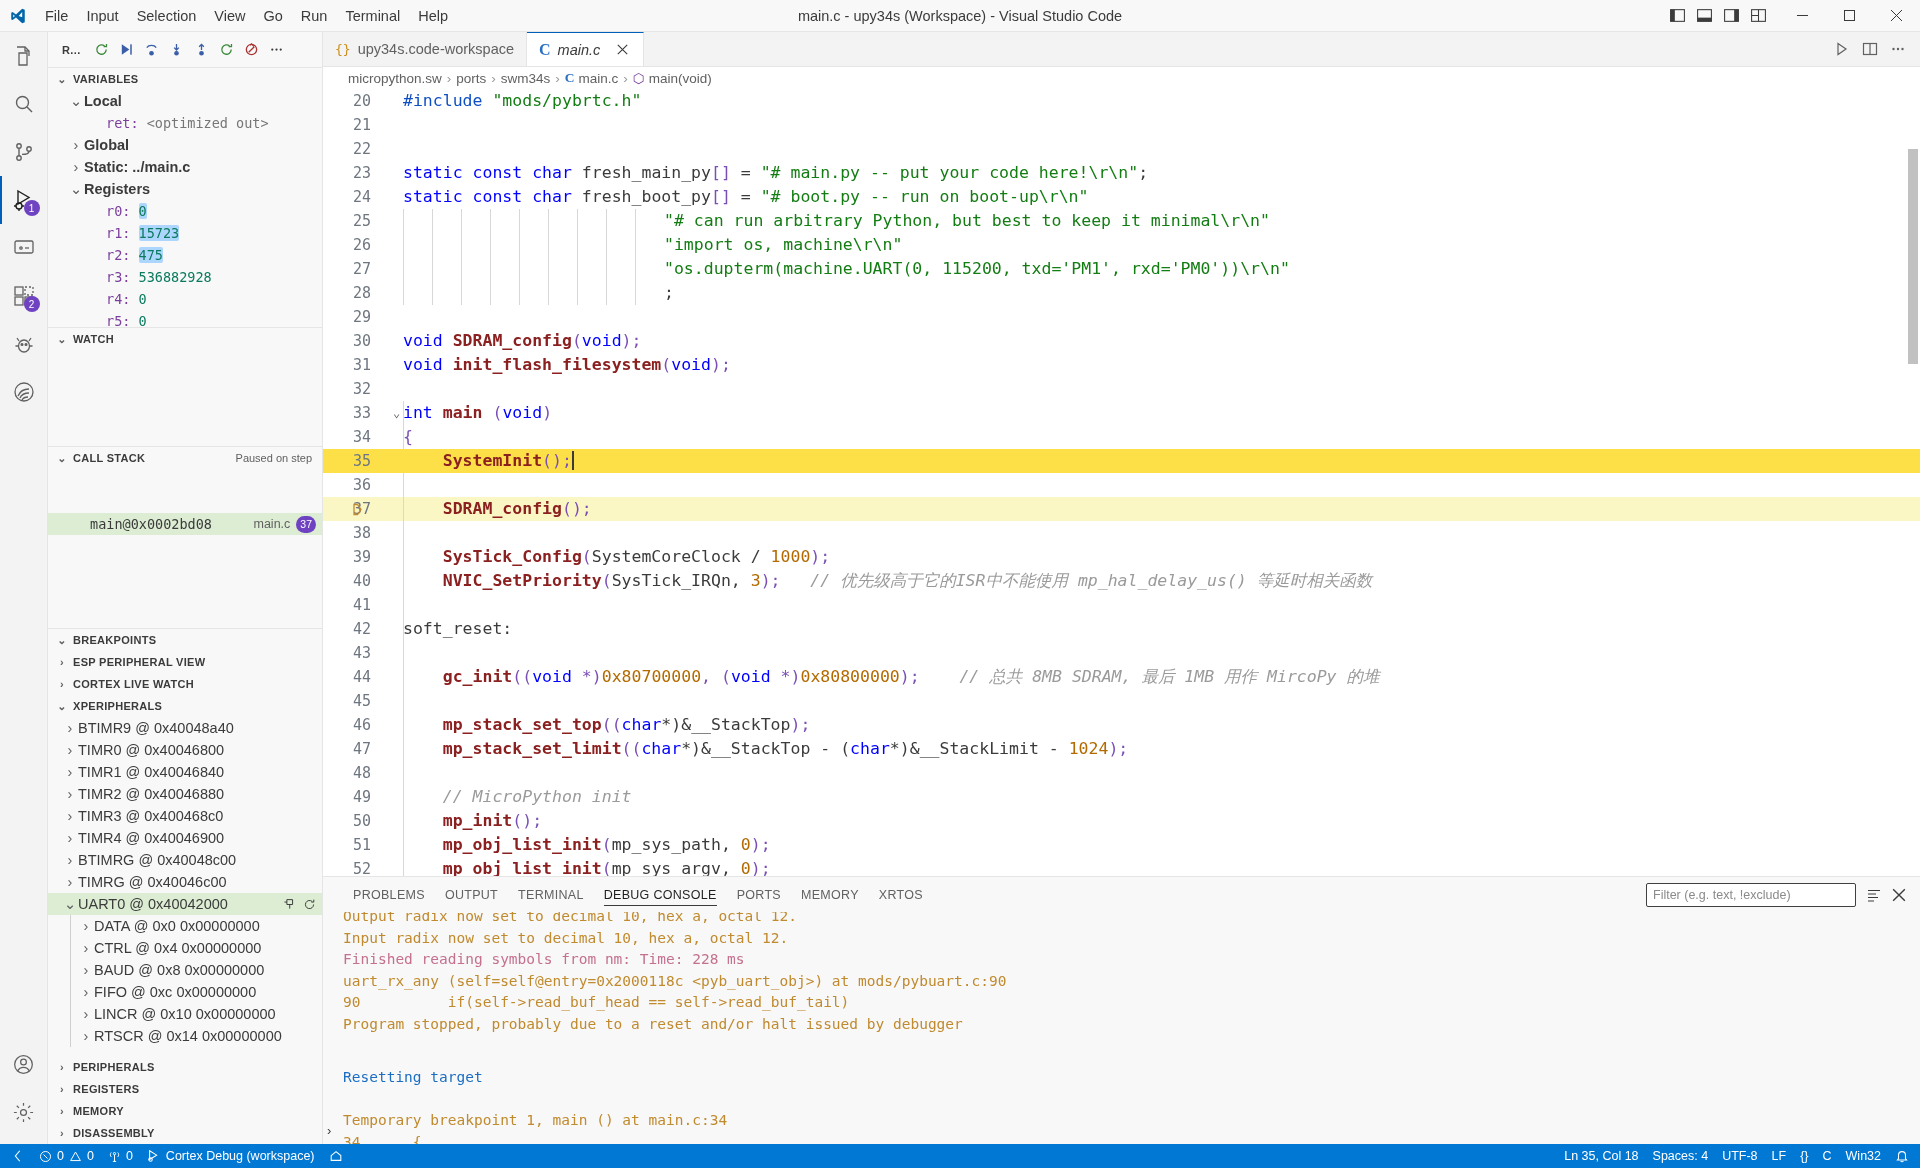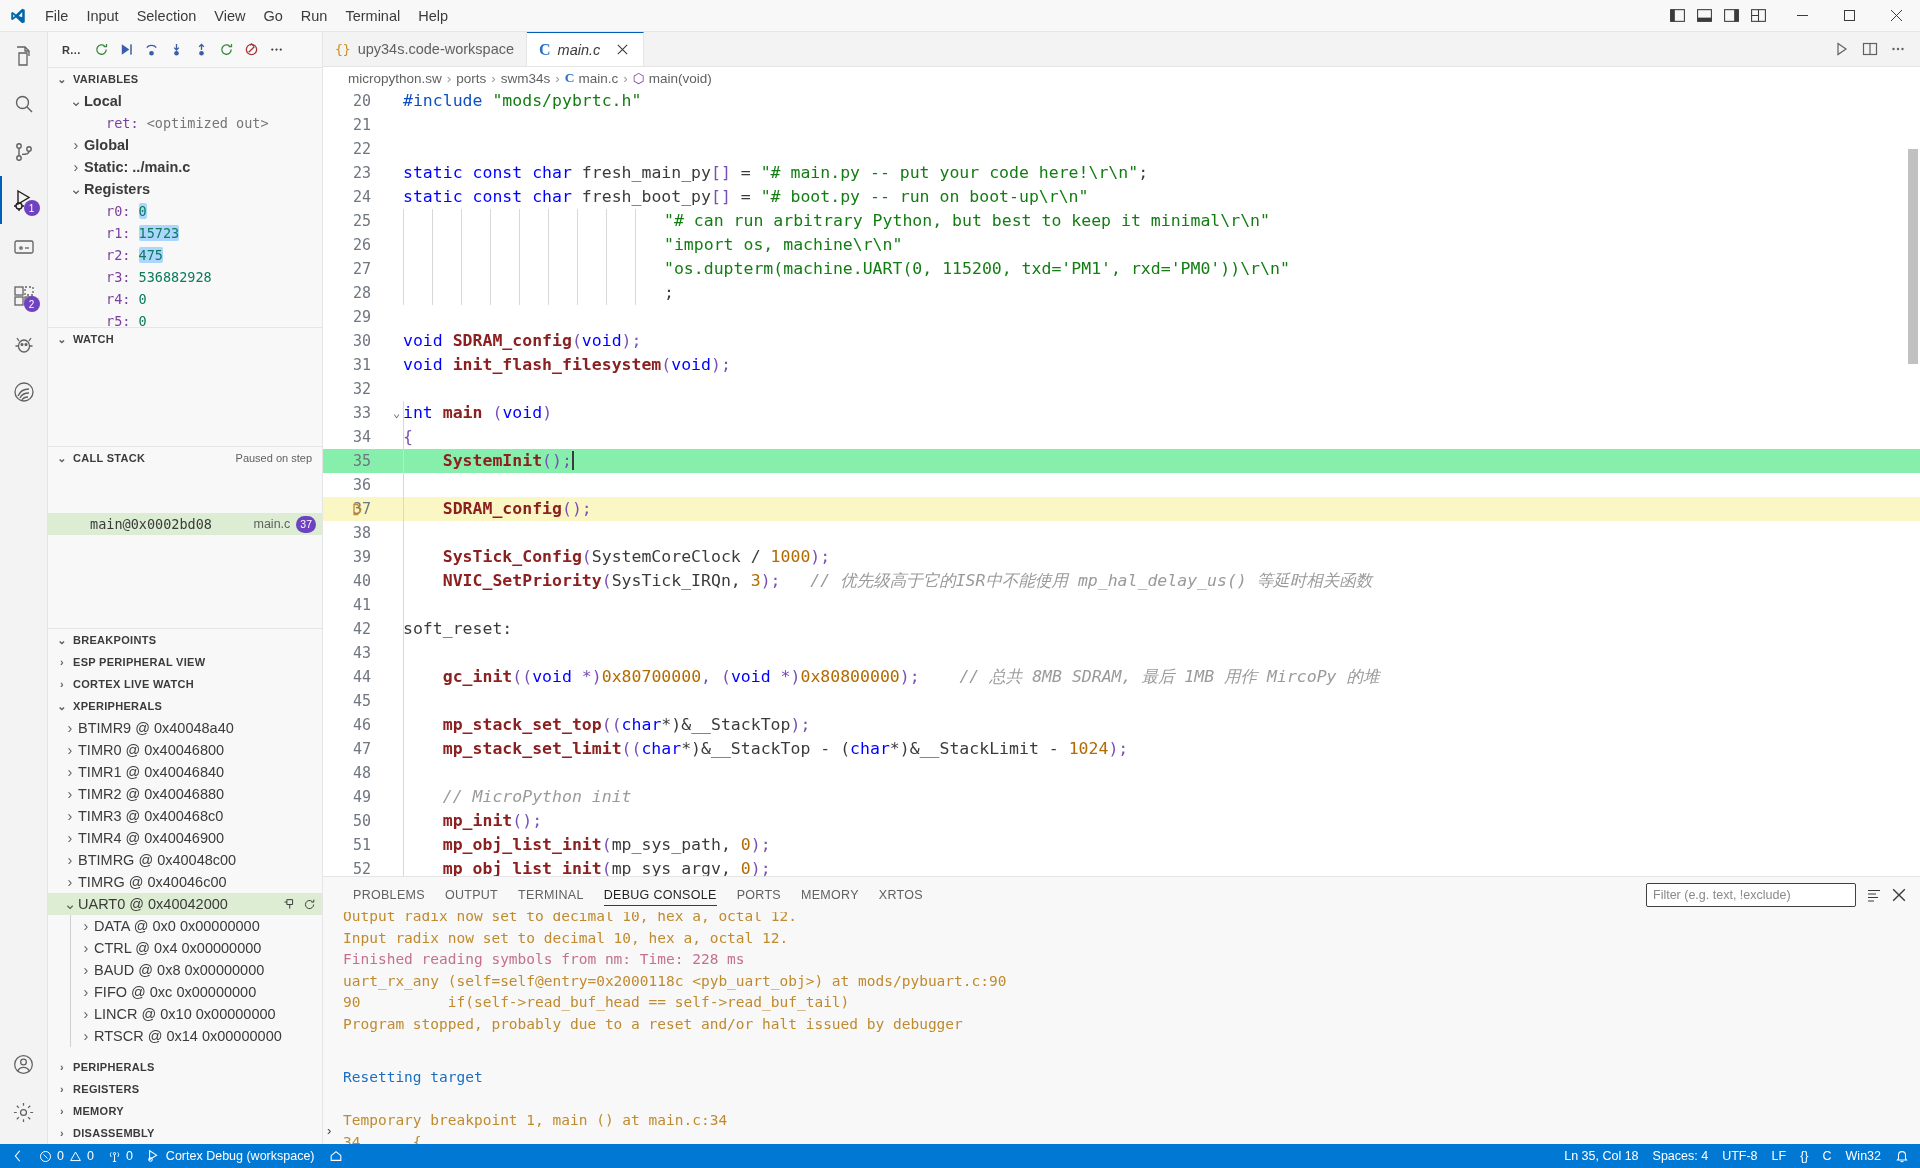--- a/index.html
+++ b/index.html
@@ -104,21 +104,21 @@
   .breadcrumb { height: 22px; display: flex; align-items: center; padding-left: 25px; gap: 5px; font-size: 13.5px; color: #616161; background: #fff;}
   .bc-sep { color: #999; }
   .bc-item { cursor: pointer; display: flex; align-items: center; gap: 4px;}
 
   .code-wrap { flex: 1; position: relative; overflow: hidden; background: #ffffff; }
   .code {
     font-family: "DejaVu Sans Mono", monospace; font-size: 16.5px; line-height: 24px;
     color: #3b3b3b; white-space: pre; position: relative;
   }
   .cline { height: 24px; display: flex; align-items: center; position: relative; }
-  .cline.exec { background: #86efac; }
+  .cline.exec { background: #fde047; }
   .cline.bpline { background: #fbf7c4; }
   .gutter { width: 68px; flex: 0 0 68px; text-align: right; padding-right: 20px; color: #6e7681; font-size: 15px;
             font-family: "DejaVu Sans Mono", monospace; user-select: none; }
   .bp-mark { position: absolute; left: 28px; width: 12px; height: 12px; color: #c08a2e; font-size: 13px; line-height: 12px;}
   .ctext { padding-left: 12px; position: relative; }
   .kw { color: #0000ff; }
   .kw2 { color: #0f4fc4; }
   .fnb { color: #8b2020; font-weight: bold; }
   .str { color: #137d13; }
   .num { color: #b36a00; }
@@ -175,20 +175,21 @@
     <div class="menubar">
       <div class="menu-item">File</div>
       <div class="menu-item">Input</div>
       <div class="menu-item">Selection</div>
       <div class="menu-item">View</div>
       <div class="menu-item">Go</div>
       <div class="menu-item">Run</div>
       <div class="menu-item">Terminal</div>
       <div class="menu-item">Help</div>
     </div>
+    <div class="win-title">main.c - upy34s (Workspace) - Visual Studio Code</div>
     <div class="title-right">
       <div class="layout-icons">
         <span>
             <svg width="17" height="17" viewBox="0 0 16 16">
               <rect x="1.5" y="2.5" width="13" height="11" fill="none" stroke="#3b3b3b"></rect>
               <rect x="1.5" y="2.5" width="4" height="11" fill="#3b3b3b"></rect>
             </svg>
           </span>
         <span>
             <svg width="17" height="17" viewBox="0 0 16 16">

